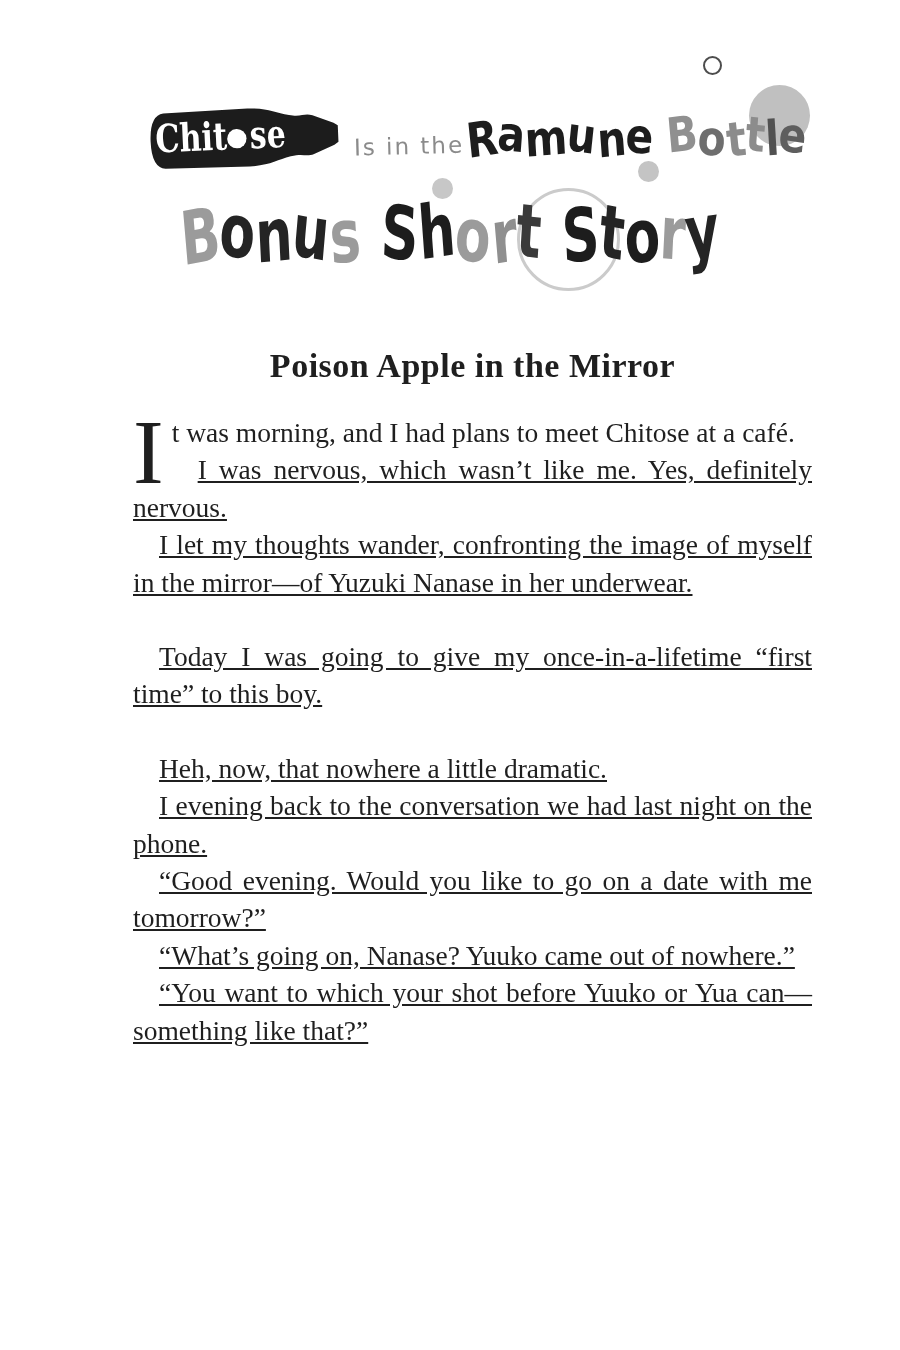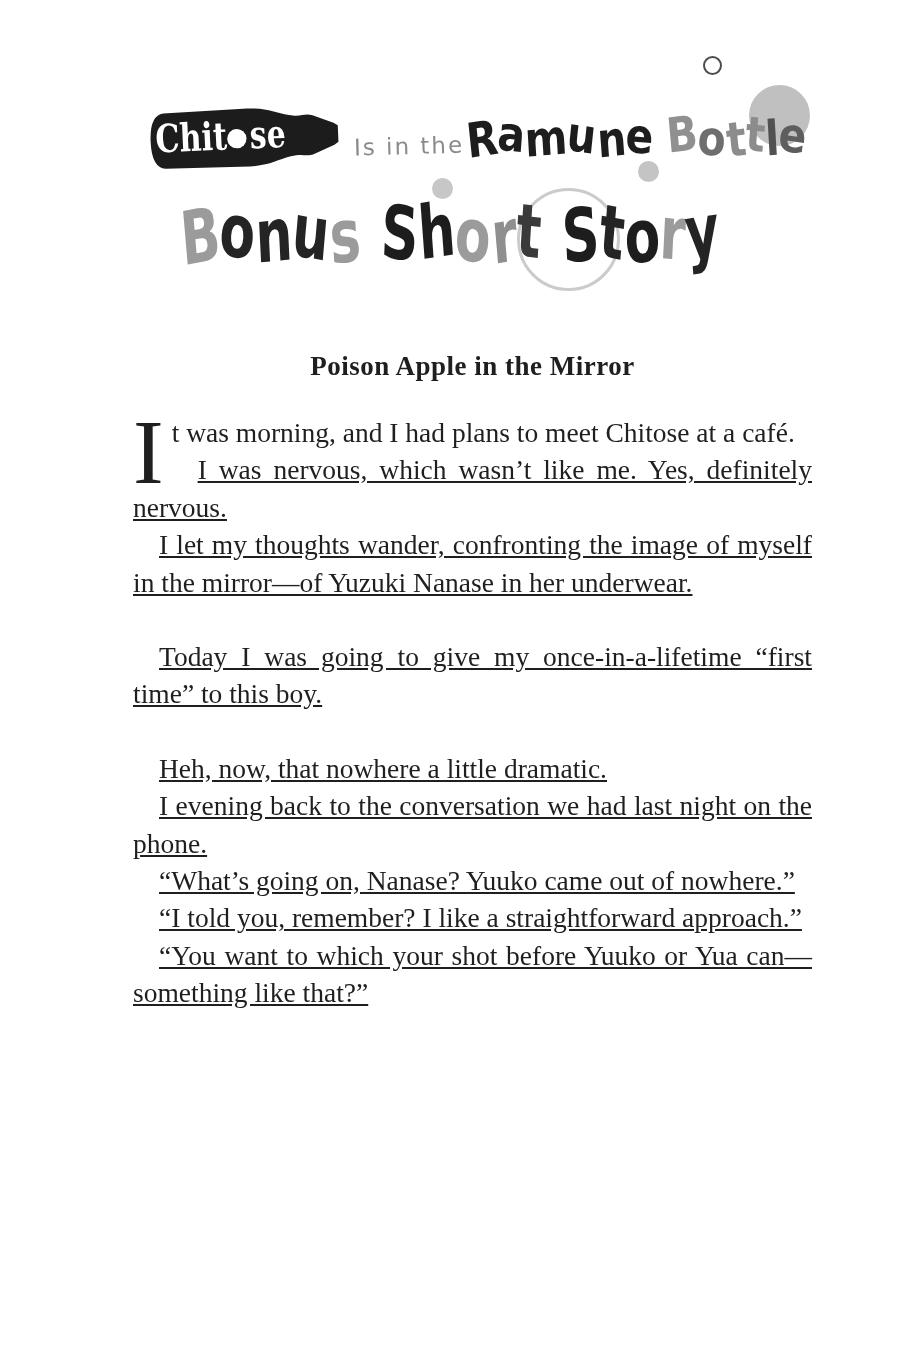--- a/index.html
+++ b/index.html
@@ -45,21 +45,21 @@
     transform:scaleX(0.70);transform-origin:center top;
     font-family:"DejaVu Sans",sans-serif;font-weight:bold;
     font-size:74px;line-height:1;white-space:nowrap;
   }
   .line2 .lw{margin:0 15px;}
   .ll{display:inline-block;}
 
   
   .story{position:absolute;left:133px;top:346px;width:679px;color:#1f1f1f;}
   .story h1{
-    font-size:27px;line-height:40px;font-weight:bold;
+    font-size:34px;line-height:40px;font-weight:bold;
     text-align:center;margin:0 0 28px 0;letter-spacing:0.5px;
   }
   .story p{
     margin:0;font-size:27.5px;line-height:37.4px;
     text-align:justify;text-justify:inter-word;
   }
   .story p.indent{text-indent:26px;text-decoration:underline;}
   .story p.gap{margin-top:37px;}
   .dropcap{
     float:left;
@@ -96,19 +96,19 @@
 
   <div class="story">
     <h1>Poison Apple in the Mirror</h1>
     <div>
         <p><span class="dropcap">I</span>t was morning, and I had plans to meet Chitose at a café.</p>
         <p class="indent">I was nervous, which wasn’t like me. Yes, definitely nervous.</p>
         <p class="indent">I let my thoughts wander, confronting the image of myself in the mirror—of Yuzuki Nanase in her underwear.</p>
         <p class="indent gap">Today I was going to give my once-in-a-lifetime “first time” to this boy.</p>
         <p class="indent gap">Heh, now, that nowhere a little dramatic.</p>
         <p class="indent">I evening back to the conversation we had last night on the phone.</p>
+        <p class="indent">“Good evening. Would you like to go on a date with me tomorrow?”</p>
         <p class="indent">“What’s going on, Nanase? Yuuko came out of nowhere.”</p>
-        <p class="indent">“I told you, remember? I like a straightforward approach.”</p>
         <p class="indent">“You want to which your shot before Yuuko or Yua can—something like that?”</p>
       </div>
   </div>
 
 </div>
 
 </body></html>

